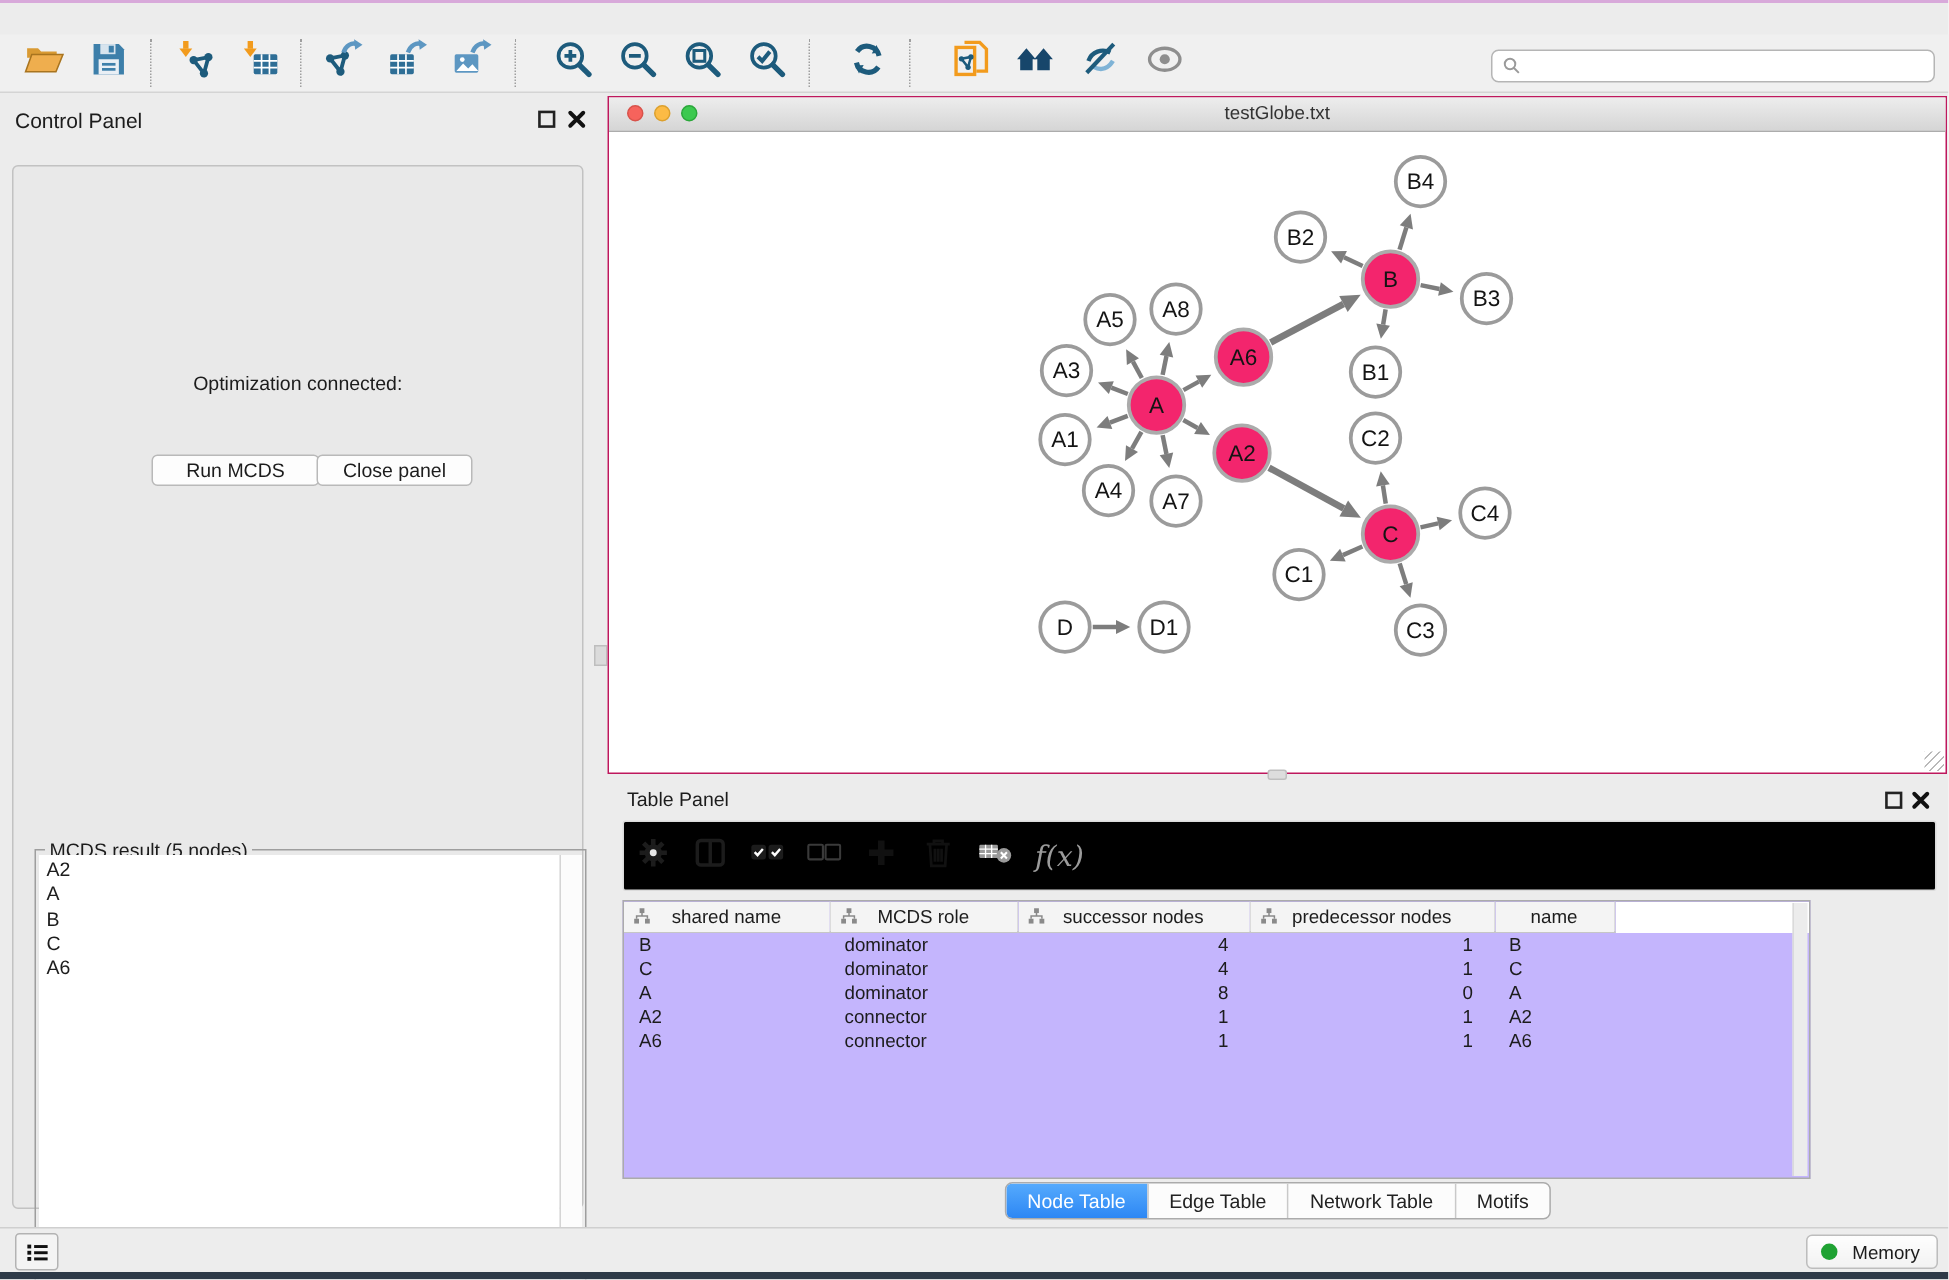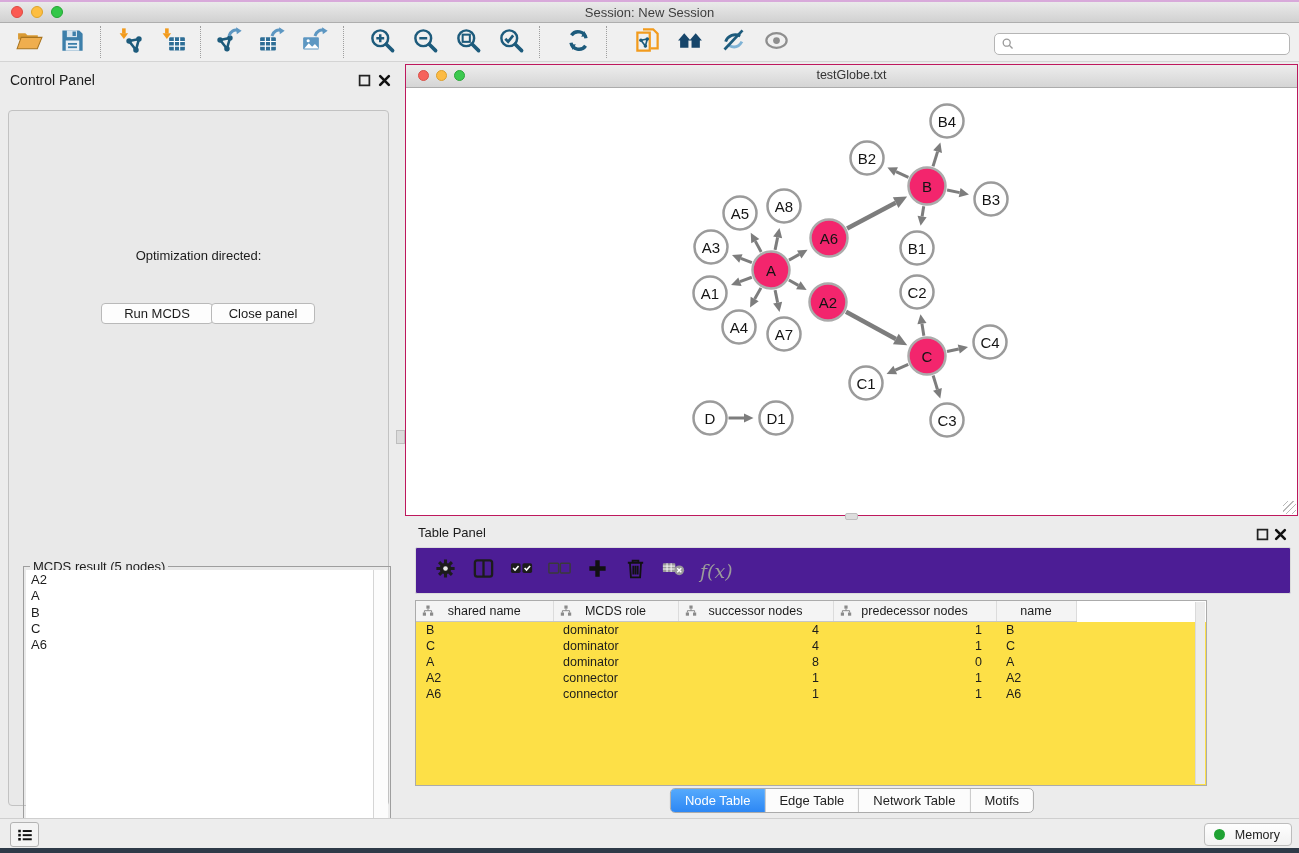--- a/index.html
+++ b/index.html
@@ -70,27 +70,27 @@
   .net-canvas{position:absolute;left:0;top:22px;right:0;bottom:0;overflow:hidden}
   .net-canvas svg{position:absolute;left:0;top:0}
   .grip{position:absolute;right:1px;bottom:1px;width:13px;height:13px;
         background:repeating-linear-gradient(135deg,transparent 0 3px,#B9B9B9 3px 4px)}
   .hsplit-handle{position:absolute;left:845px;top:513px;width:13px;height:7px;background:#DDDDDD;
                  border:1px solid #BFBFBF;border-radius:2px;box-sizing:border-box}
   
   .table-panel{position:absolute;left:405px;top:520px;width:894px;height:298px}
   .tp-title{position:absolute;left:13px;top:5px;font-size:13px}
   .tp-float{right:30px;top:7px}.tp-close{right:12px;top:7px}
-  .tp-toolbar{position:absolute;left:10px;top:27px;width:876px;height:47px;background:#4c1d95;
+  .tp-toolbar{position:absolute;left:10px;top:27px;width:876px;height:47px;background:#000000;
               border:1px solid #DBDBDB;border-radius:2px;display:flex;align-items:center;
-              padding-left:10px;box-sizing:border-box}
+              box-sizing:border-box}
   .tp-btn{width:38px;height:40px;display:flex;align-items:center;justify-content:center}
   .tp-btn svg{width:23px;height:23px}
   .fx-label{font-family:"DejaVu Serif",serif;font-style:italic;font-size:19px;color:#9B9B9B;margin-left:8px}
-  .tp-table-wrap{position:absolute;left:10px;top:80px;width:792px;height:186px;background:#fde047;
+  .tp-table-wrap{position:absolute;left:10px;top:80px;width:792px;height:186px;background:#c4b5fd;
                  border:1px solid #ABABAB;box-sizing:border-box;overflow:hidden}
   .tp-table{border-collapse:collapse;table-layout:fixed;width:100%;font-size:12.5px}
   .tp-table th{height:20px;background:#F4F4F4;border-right:1px solid #DCDCDC;border-bottom:1px solid #C6C6C6;
                font-weight:normal;padding:0;position:relative}
   .tp-table th.filler{background:#fff;border:none}
   .th-label{display:block;text-align:center;font-size:12.5px}
   .th-tree{position:absolute;left:6px;top:4px;width:12px;height:12px}
   .tp-table td{height:16px;padding:0 10px;white-space:nowrap;overflow:hidden;font-size:12.5px}
   .tp-table td.right{text-align:right;padding-right:14px}
   .tp-scroll{position:absolute;right:1px;top:1px;bottom:1px;width:9px;background:#ECECEC;border-left:1px solid #DADADA}
@@ -106,28 +106,20 @@
               display:flex;align-items:center;gap:10px;font-size:12.5px;box-sizing:border-box}
   .mem-dot{width:11px;height:11px;border-radius:50%;background:#1FA233}
   .desktop-bottom{position:absolute;left:0;top:848px;width:100%;height:5px;background:#2E3A48}
 </style>
 </head>
 <body>
 
 <div id="root">
   <div class="top-strip"></div>
 
-  <div class="titlebar">
-    <div class="lights">
-      <span class="light red"></span>
-      <span class="light yellow"></span>
-      <span class="light green"></span>
-    </div>
-    <div class="title-text">Session: New Session</div>
-  </div>
 
   <div class="toolbar">
 
     <div class="tb-group g1">
         <div class="tb-btn">
           <span><svg viewBox="0 0 26 24">
               <path d="M2 5h7l2 2h10v4H2z" fill="#D99A33"></path>
               <path d="M1 20L5 9h20l-4.5 11z" fill="#EFAE4E" stroke="#A8741F"></path>
             </svg></span>
         </div>
@@ -290,21 +282,21 @@
 
   <div class="control-panel">
     <div class="cp-title">Control Panel</div>
     <span class="panel-float cp-float"><svg viewBox="0 0 12 12" fill="none" stroke="#222" stroke-width="1.6">
           <rect x="1.5" y="1.5" width="9" height="9"></rect>
         </svg></span>
     <span class="panel-close cp-close"><svg viewBox="0 0 12 12" stroke="#111" stroke-width="2.4" stroke-linecap="round">
           <path d="M2 2l8 8M10 2l-8 8"></path>
         </svg></span>
     <div class="cp-box">
-      <div class="opt-label">Optimization directed:</div>
+      <div class="opt-label">Optimization connected:</div>
       <div class="btn btn-run">Run MCDS</div>
       <div class="btn btn-closepanel">Close panel</div>
       <div class="result-box">
         <span class="result-legend">MCDS result (5 nodes)</span>
         <div class="result-list">
             <div>A2</div>
             <div>A</div>
             <div>B</div>
             <div>C</div>
             <div>A6</div>

